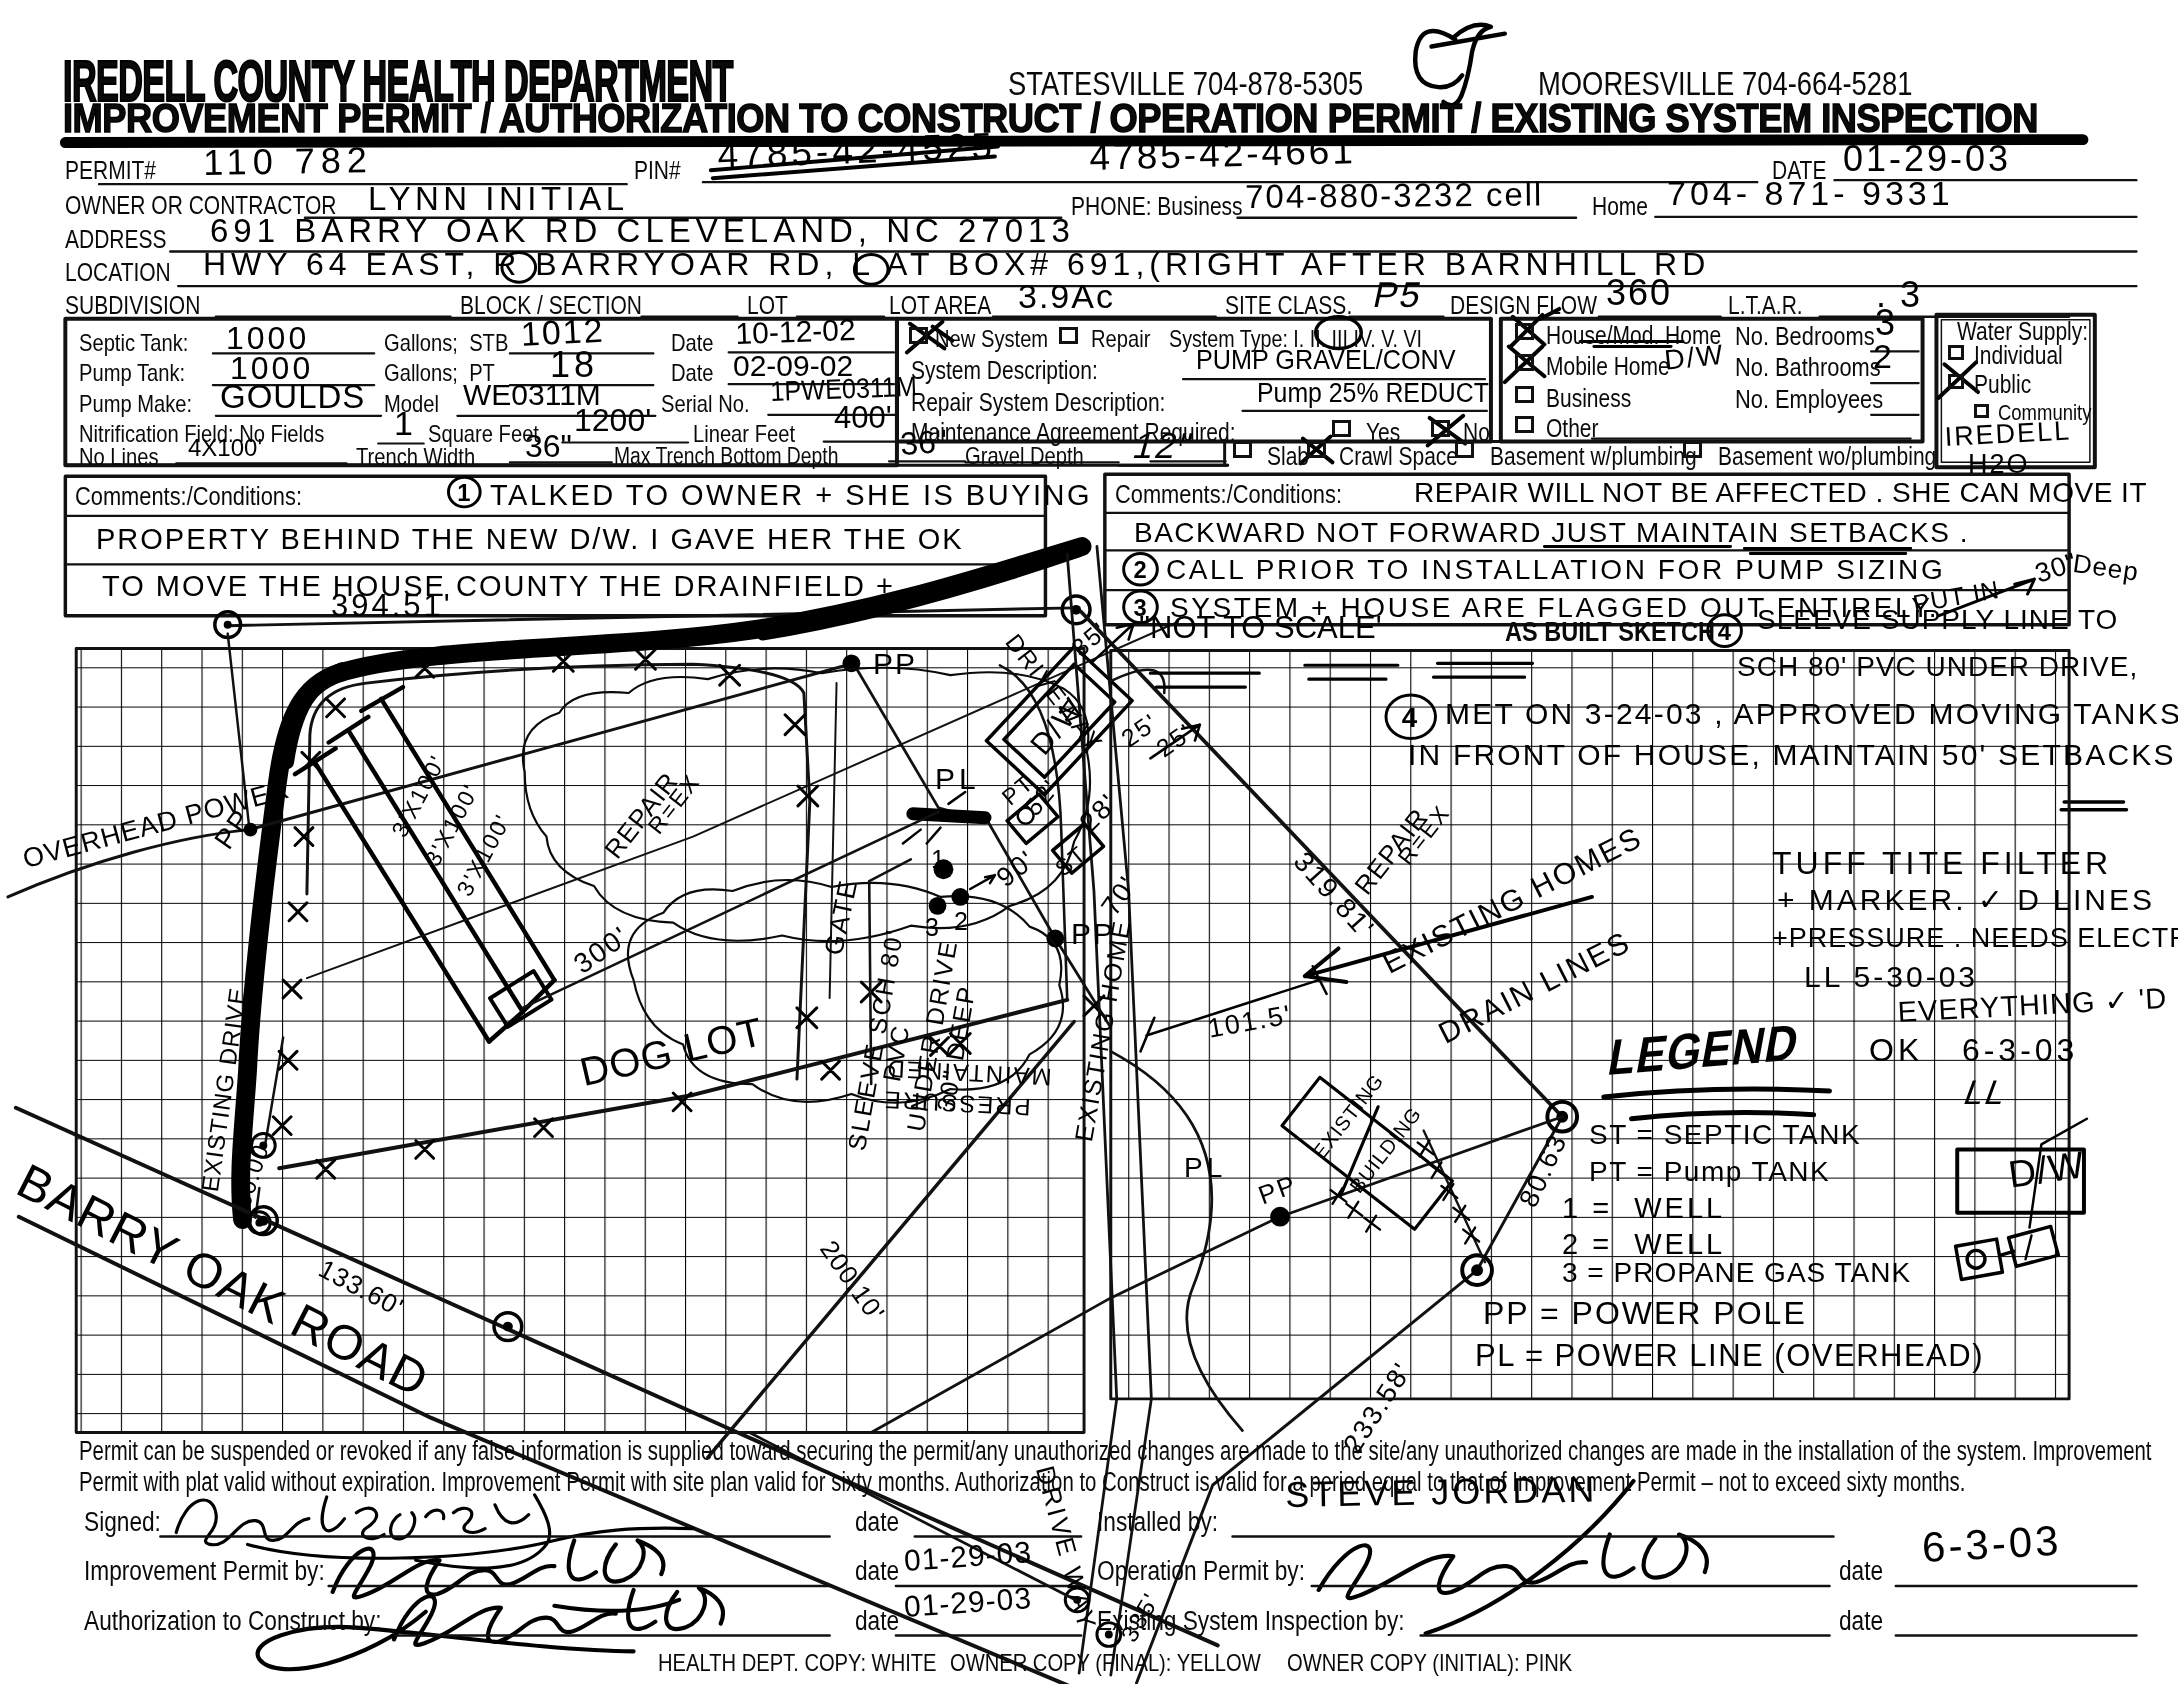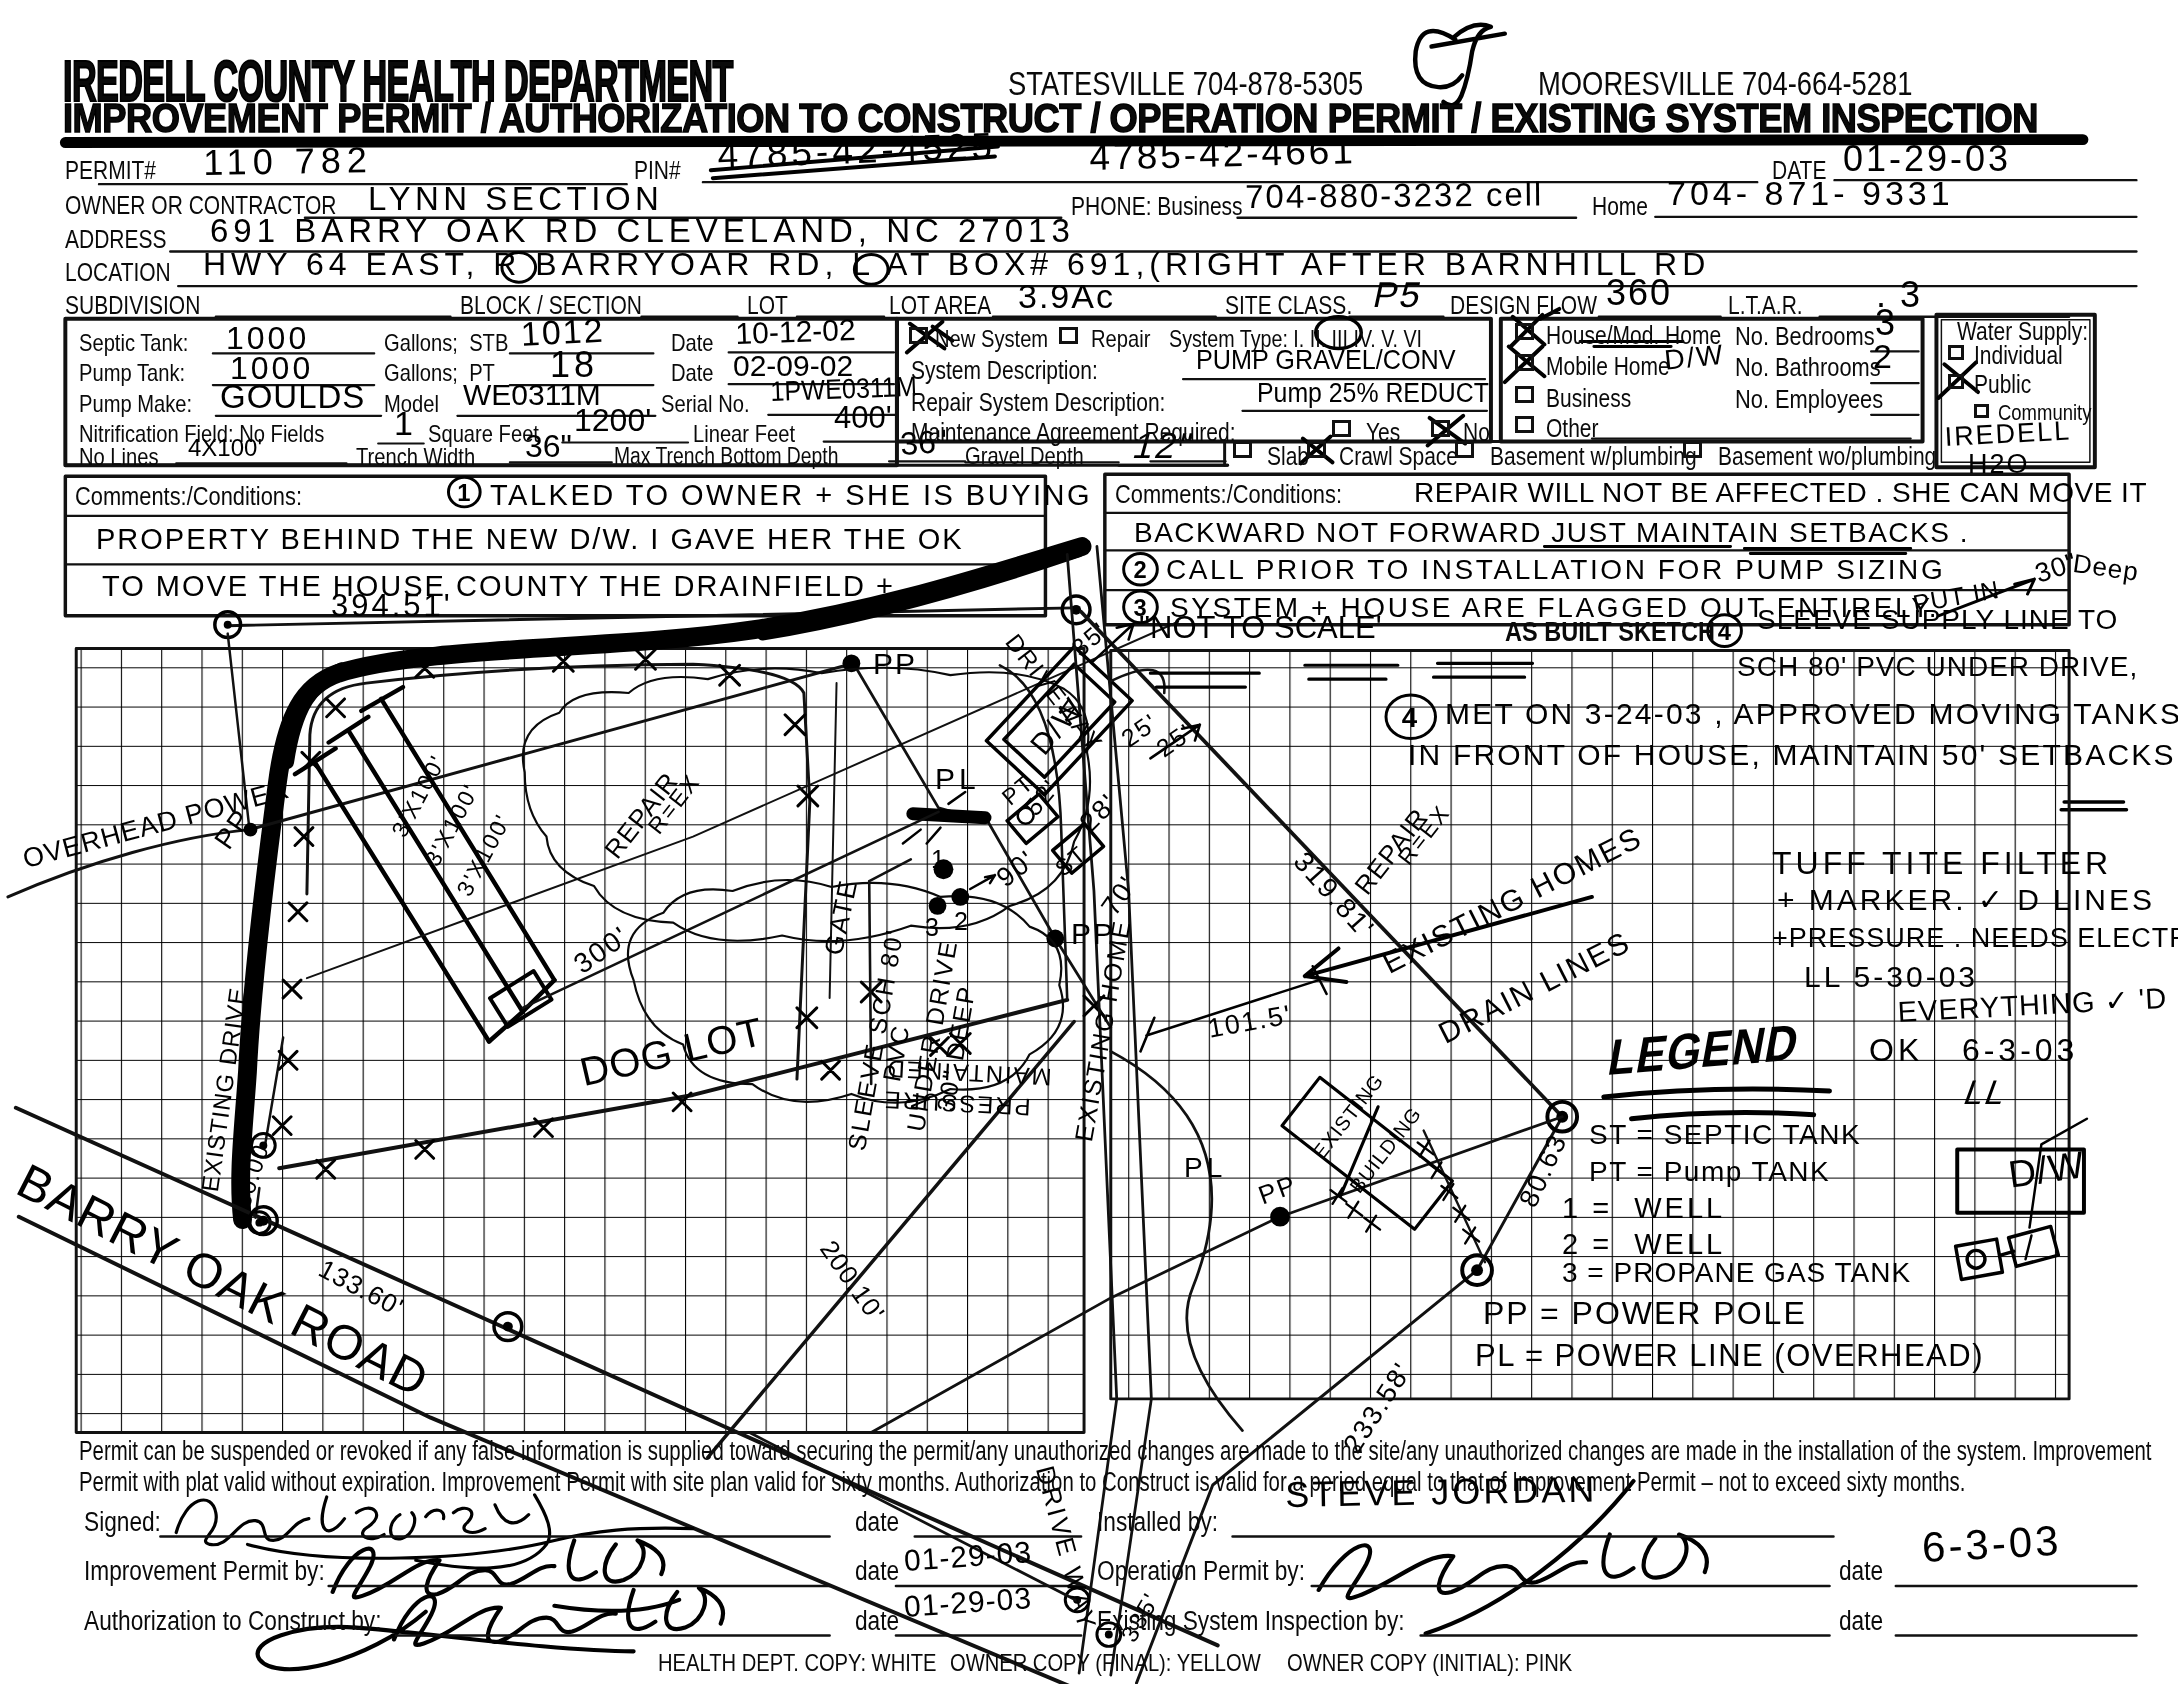--- a/index.html
+++ b/index.html
@@ -276,21 +276,21 @@
 <div class="t hw" style="left:717px;top:137px;font-size:37px;letter-spacing:4px;transform:rotate(-2deg)">4785-42-4525</div>
 
 <div class="t hw" style="left:1089px;top:139px;font-size:37px;letter-spacing:3px;transform:rotate(-1.5deg)">4785-42-4661</div>
 
 <div class="t" style="left:1772px;top:158px;font-size:25px">DATE</div>
 
 <div class="t hw" style="left:1843px;top:141px;font-size:36px;letter-spacing:3px">01-29-03</div>
 
 <div class="t" style="left:65px;top:193px;font-size:25px">OWNER OR CONTRACTOR</div>
 
-<div class="t hw" style="left:368px;top:182px;font-size:33px;letter-spacing:4.5px">LYNN SECTION</div>
+<div class="t hw" style="left:368px;top:182px;font-size:33px;letter-spacing:4.5px">LYNN INITIAL</div>
 
 <div class="t" style="left:1071px;top:194px;font-size:25px">PHONE: Business</div>
 
 <div class="t hw" style="left:1245px;top:180px;font-size:33px;letter-spacing:2px;transform:rotate(-0.5deg)">704-880-3232 cell</div>
 
 <div class="t" style="left:1592px;top:194px;font-size:25px">Home</div>
 
 <div class="t hw" style="left:1667px;top:176px;font-size:34px;letter-spacing:4px">704- 871- 9331</div>
 
 <div class="t" style="left:65px;top:227px;font-size:25px">ADDRESS</div>

